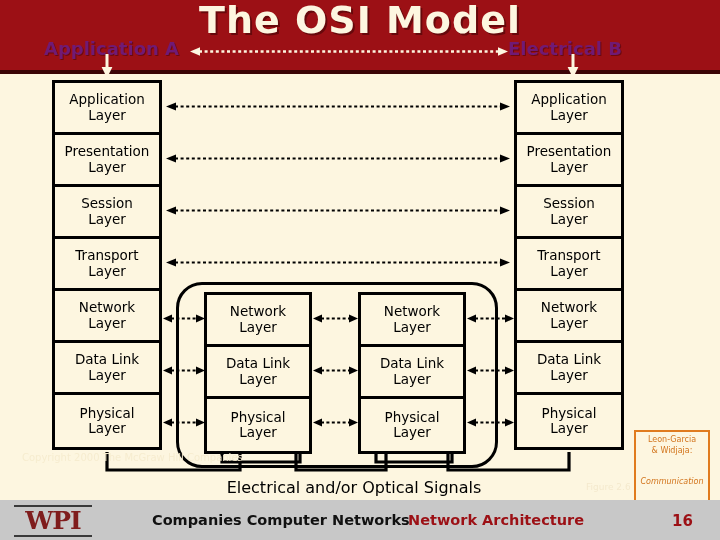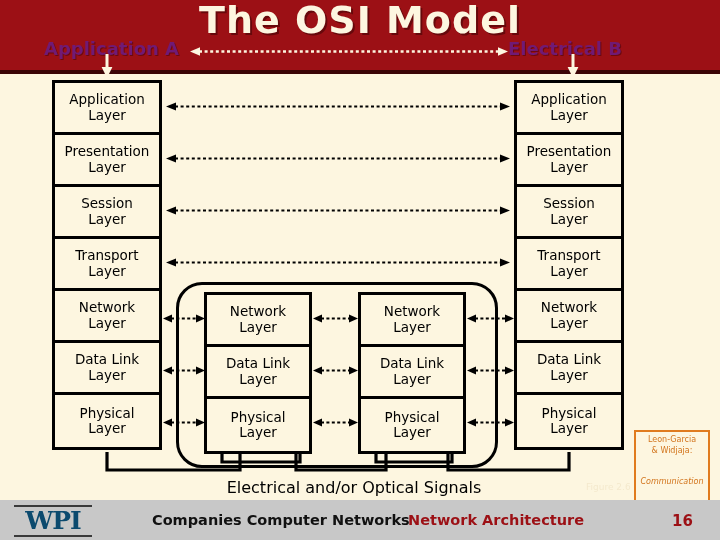--- a/index.html
+++ b/index.html
@@ -207,21 +207,21 @@
   }
   .wpi-logo {
     position: absolute;
     left: 14px;
     top: 505px;
     width: 78px;
     text-align: center;
     font-family: "DejaVu Serif", serif;
     font-size: 25px;
     font-weight: bold;
-    color: #0c4a6e;
+    color: #7f1d1d;
     letter-spacing: -1px;
     line-height: 1;
     border-top: 2px solid #3a3a3a;
     border-bottom: 2px solid #3a3a3a;
     padding: 1px 0 2px;
   }
   .footer-course {
     position: absolute;
     left: 152px;
     top: 512px;
@@ -491,20 +491,21 @@
 
     <path d="M296,22 L296,40 L386,40 L386,22" fill="none" stroke="#000" stroke-width="3.2"></path>
 
     <path d="M376,22 L376,32 L452,32 L452,22" fill="none" stroke="#000" stroke-width="3.2"></path>
 
     <path d="M448,22 L448,40 L569,40 L569,22" fill="none" stroke="#000" stroke-width="3.2"></path>
   </svg>
 
   <div class="signals-label">Electrical and/or Optical Signals</div>
 
+  <div class="watermark">Copyright 2000 The McGraw Hill Companies</div>
   <div class="figref">Figure 2.6</div>
 
   <div class="citation">
     <div>Leon-Garcia</div>
     <div>&amp; Widjaja:</div>
     <div class="ital">Communication</div>
     <div class="ital">Networks</div>
   </div>
 
   <div class="footer-bar"></div>

